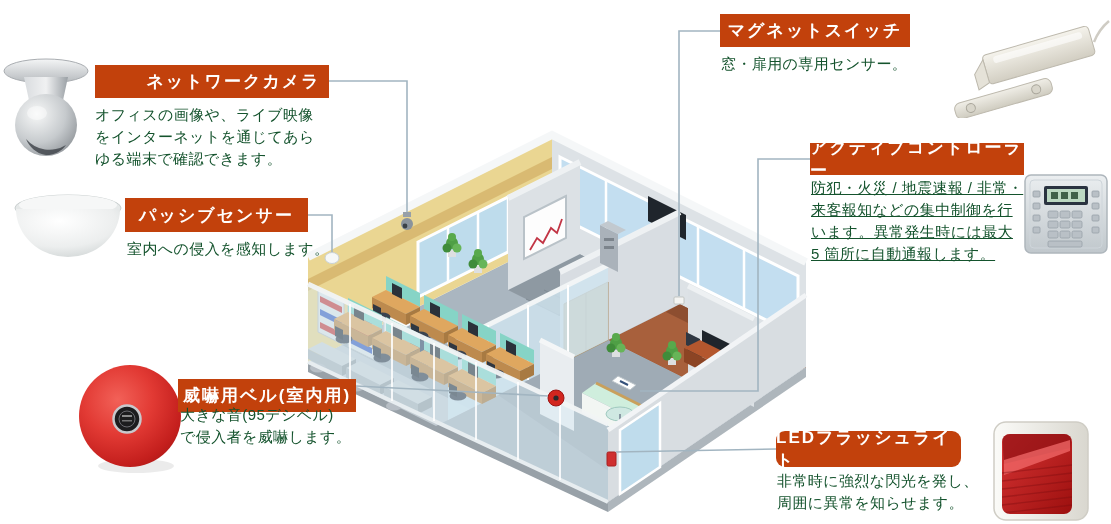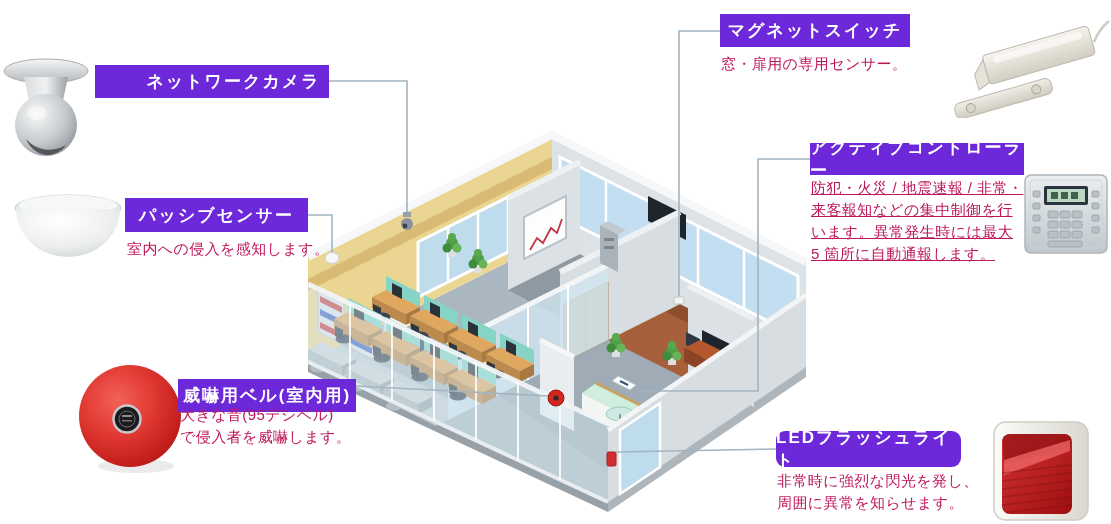--- a/index.html
+++ b/index.html
@@ -1,21 +1,21 @@
 <!DOCTYPE html>
 <html><head>
 <meta charset="utf-8">
 <style>
   html,body{margin:0;padding:0;background:#ffffff;}
   #stage{position:relative;width:1111px;height:524px;background:#ffffff;overflow:hidden;
          font-family:"Liberation Sans","DejaVu Sans",sans-serif;}
   #scene{position:absolute;left:0;top:0;width:1111px;height:524px;z-index:1;}
-  .label{position:absolute;z-index:3;background:#6d28d9;color:#ffffff;font-weight:bold;
+  .label{position:absolute;z-index:3;background:#c2410c;color:#ffffff;font-weight:bold;
          font-size:17px;letter-spacing:2px;display:flex;align-items:center;justify-content:center;}
-  .desc{position:absolute;z-index:3;font-size:15px;line-height:22px;color:#be185d;
+  .desc{position:absolute;z-index:3;font-size:15px;line-height:22px;color:#14532d;
         white-space:pre-line;letter-spacing:.4px;}
   .photo{position:absolute;z-index:2;}
   
   #cam-label{left:95px;top:65px;width:191px;height:33px;padding-left:43px;}
   #cam-desc{left:95px;top:104px;width:252px;}
   #cam-photo{left:0;top:55px;}
   #pir-label{left:125px;top:198px;width:183px;height:34px;}
   #pir-desc{left:127px;top:238px;width:230px;}
   #pir-photo{left:12px;top:192px;}
   #mag-label{left:720px;top:14px;width:190px;height:33px;}
@@ -274,20 +274,23 @@
           </radialGradient>
       </defs>
       <ellipse cx="46" cy="16" rx="42" ry="12" fill="url(#camPlate)" stroke="#a9adb1" stroke-width="1"></ellipse>
       <path d="M24,22 L68,22 L62,50 L30,50 Z" fill="url(#camBody)"></path>
       <circle cx="46" cy="70" r="31" fill="url(#camBall)"></circle>
       <path d="M26,84 a31,31 0 0 0 40,6 a24,28 0 0 1 -40,-6 z" fill="#43484d" opacity="0.85"></path>
       <ellipse cx="37" cy="58" rx="10" ry="7" fill="#ffffff" opacity="0.45"></ellipse>
     </svg>
   </div>
   <div class="label" id="cam-label">ネットワークカメラ</div>
+  <div class="desc" id="cam-desc">オフィスの画像や、ライブ映像
+をインターネットを通じてあら
+ゆる端末で確認できます。</div>
 
   <div class="photo" id="pir-photo">
     <svg width="112" height="72" viewBox="0 0 112 72">
       <defs>
         <radialGradient id="pirDome" cx="0.42" cy="0.25" r="0.9">
             <stop offset="0" stop-color="#ffffff"></stop>
             <stop offset="0.6" stop-color="#eceeee"></stop>
             <stop offset="1" stop-color="#c9cfcf"></stop>
           </radialGradient>
       </defs>

